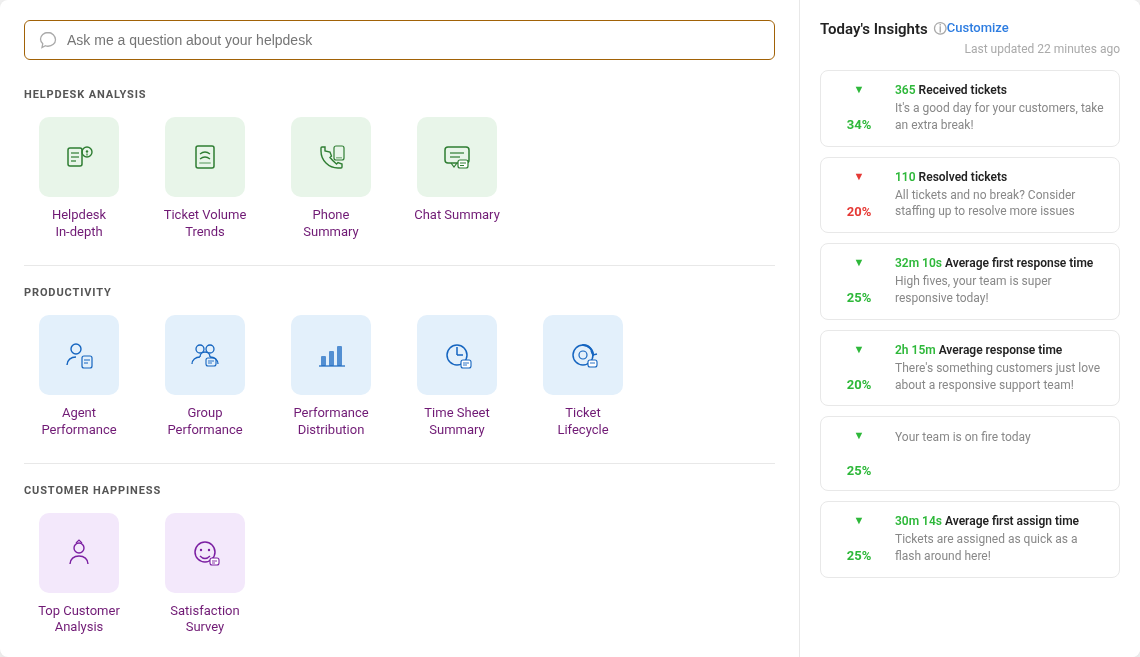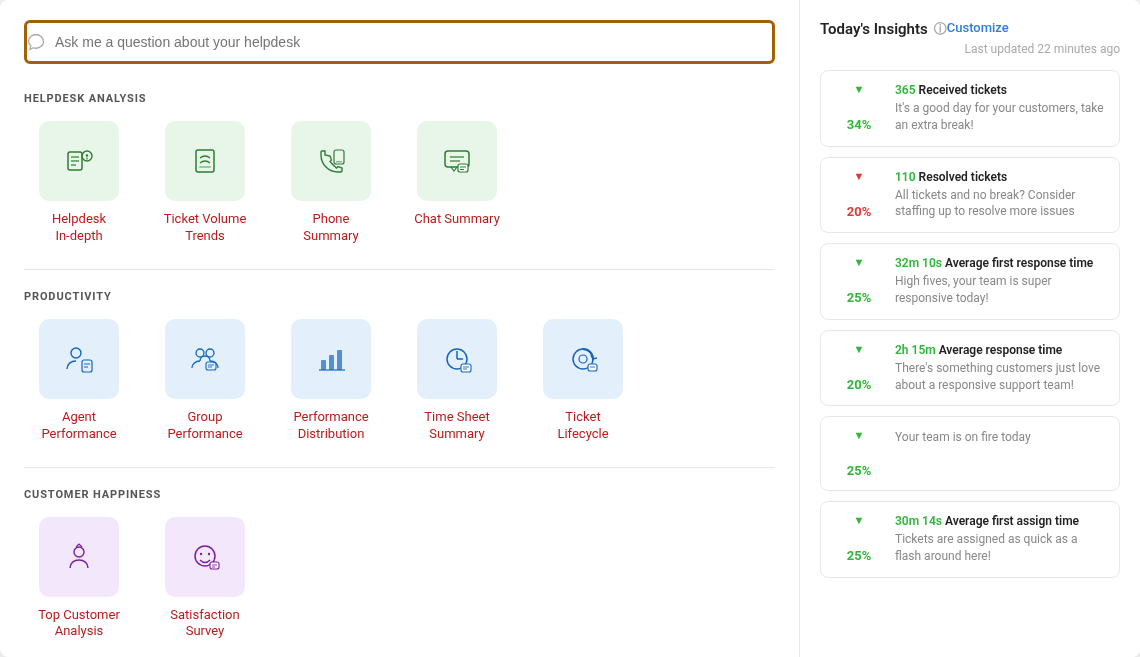--- a/index.html
+++ b/index.html
@@ -23,23 +23,23 @@
     
     .left-panel {
       flex: 1;
       padding: 20px 24px;
       overflow-y: auto;
       border-right: 1px solid #e8e8e8;
     }
     .search-bar {
       display: flex;
       align-items: center;
-      border: 3px solid #a16207;
+      border: 1px solid #a16207;
       border-radius: 6px;
-      padding: 10px 0;
+      padding: 10px 14px;
       margin-bottom: 28px;
       background: #fff;
     }
     .search-bar .search-icon-wrap {
       margin-right: 10px;
       color: #aaa;
       font-size: 16px;
     }
     .search-bar input {
       border: none;
@@ -89,21 +89,21 @@
       background: #e8f5e9;
     }
     .card-icon-box.blue {
       background: #e3f0fb;
     }
     .card-icon-box.purple {
       background: #f3e8fb;
     }
     .card-label {
       font-size: 13px;
-      color: #b91c1c;
+      color: #701a75;
       text-align: center;
       line-height: 1.3;
     }
 
     
     .right-panel {
       width: 340px;
       padding: 20px 20px 16px;
       background: #fff;
       overflow-y: auto;

